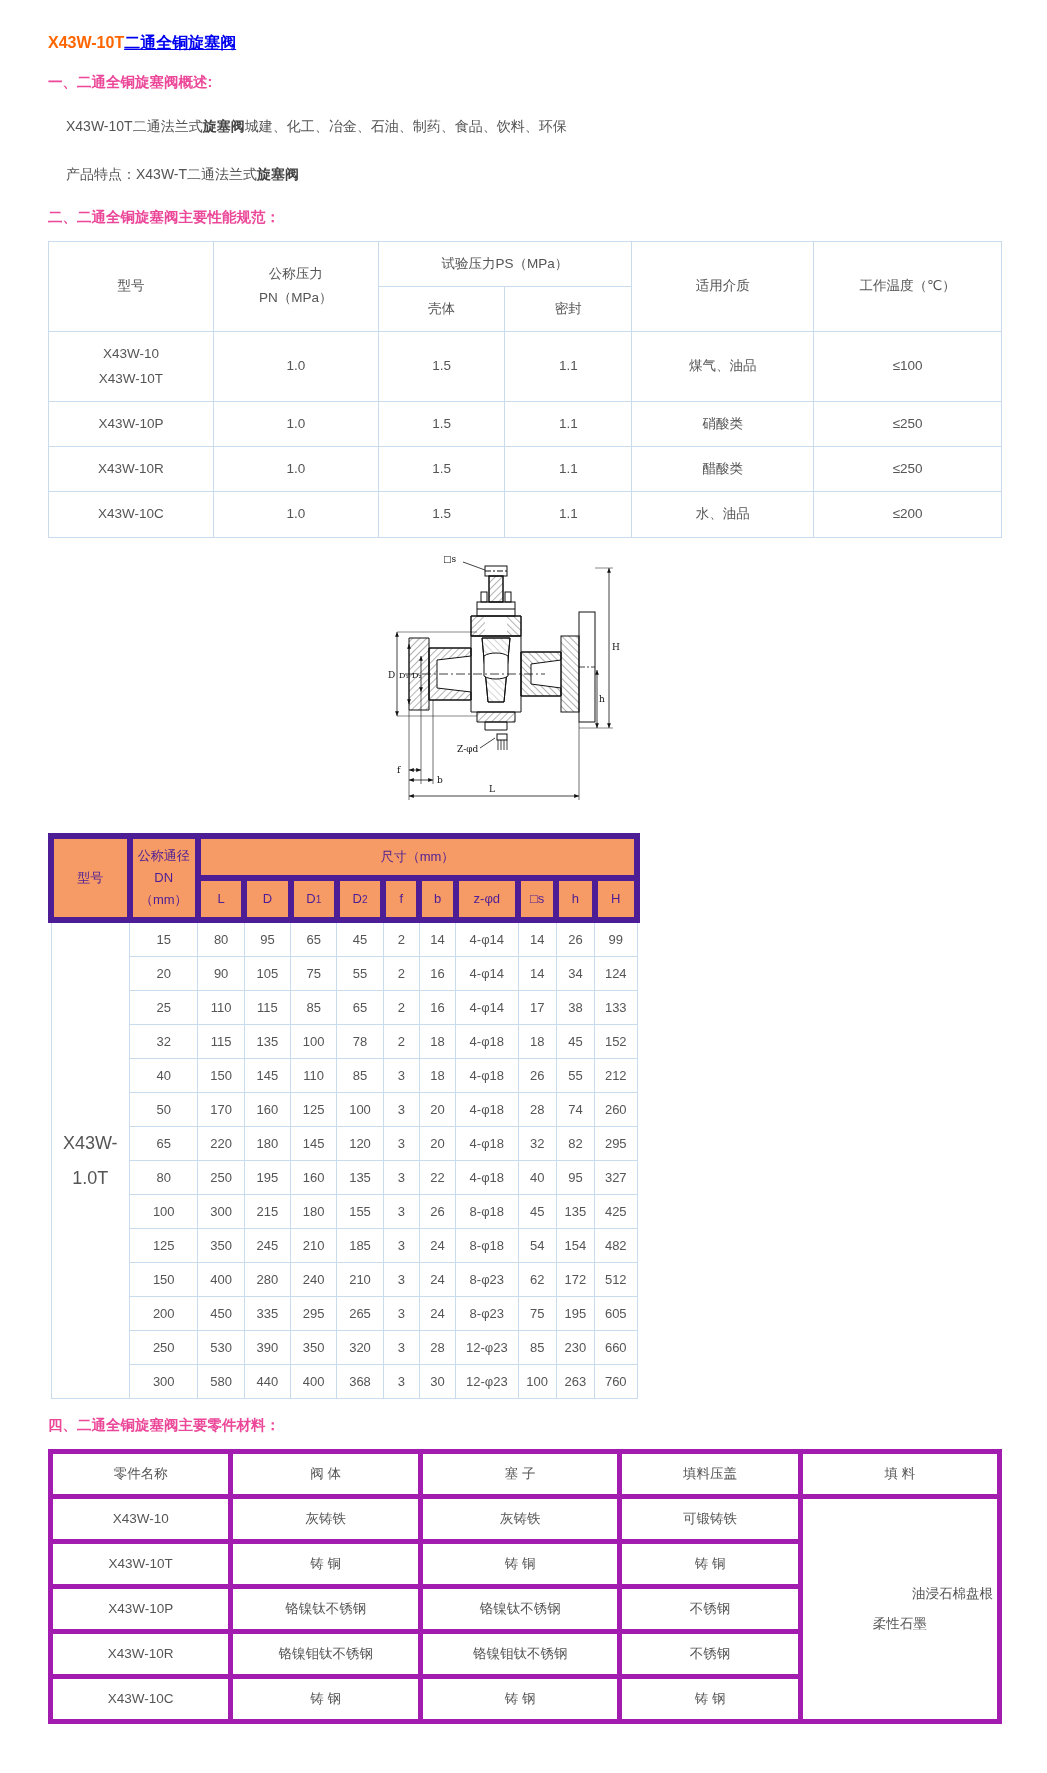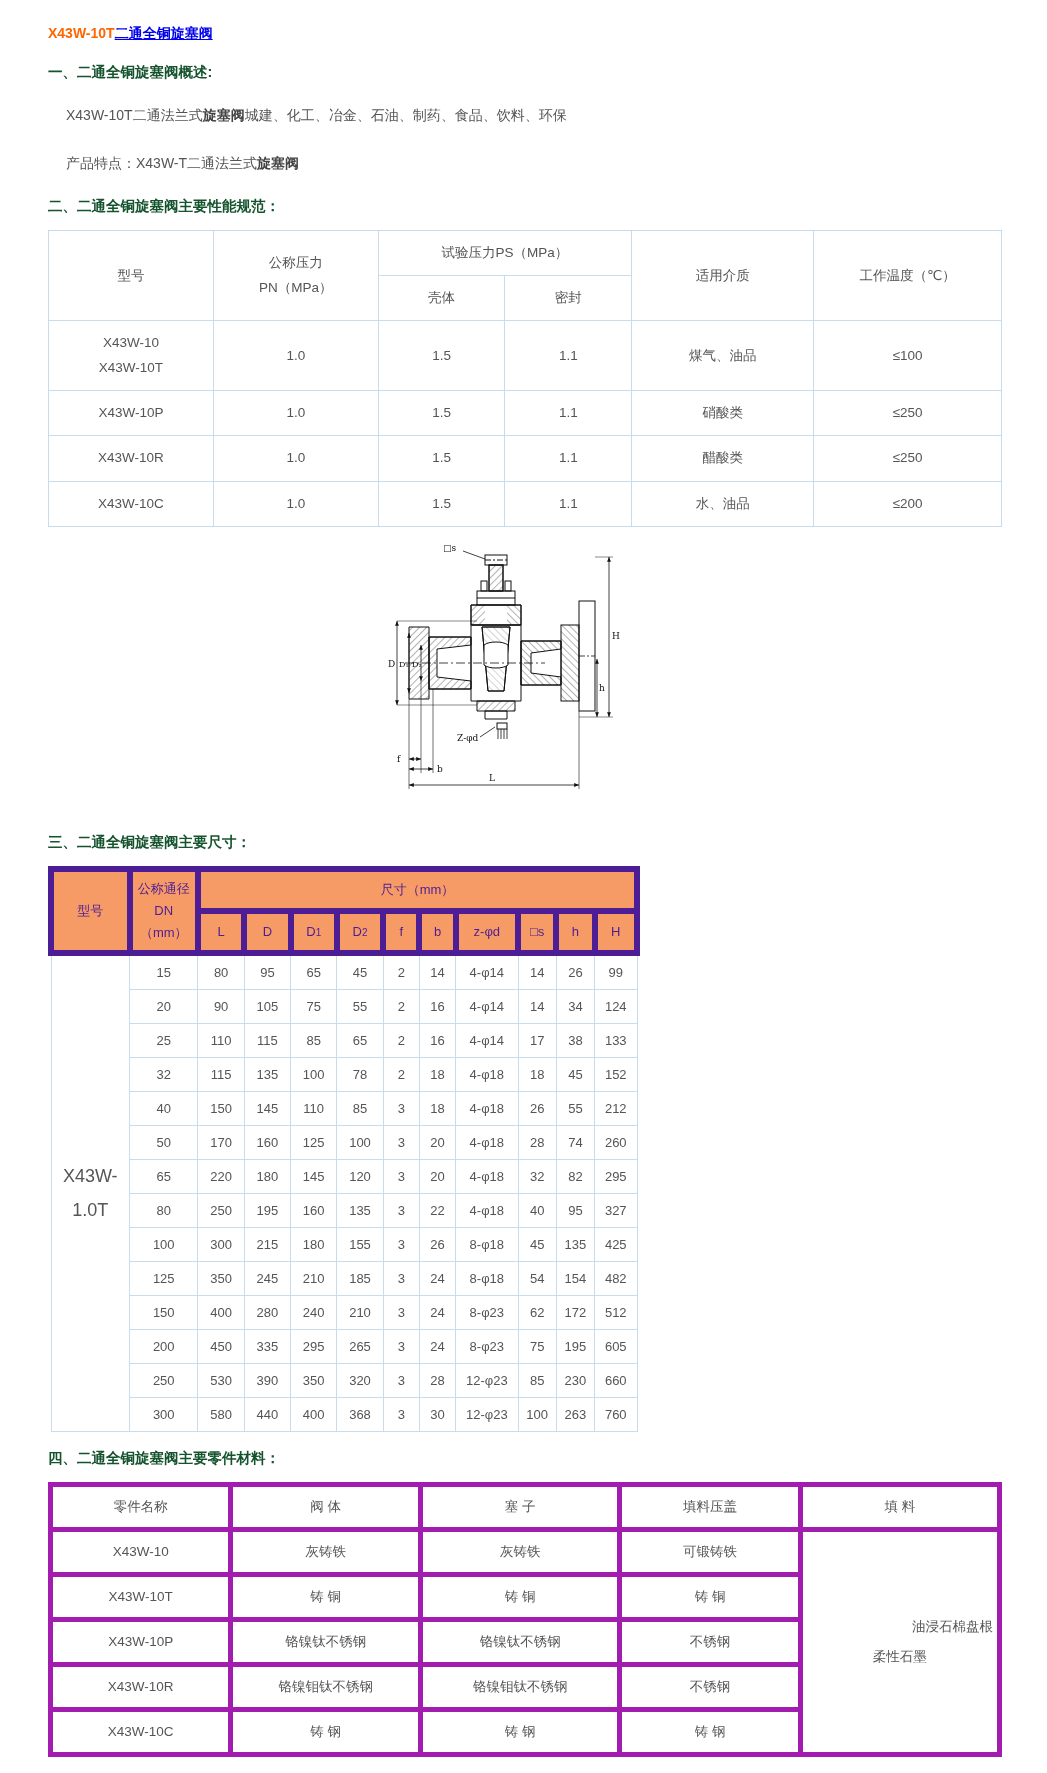--- a/index.html
+++ b/index.html
@@ -9,29 +9,29 @@
     font-family:"Liberation Sans","DejaVu Sans",sans-serif;
     color:#444;
     -webkit-font-smoothing:antialiased;
   }
   .page{width:1047px;min-height:1773px;position:relative;padding:0;box-sizing:border-box;}
   .content{padding:16px 45px 0 48px;}
 
   .doc-title{
     color:#ff6600;
     font-weight:bold;
-    font-size:14px;
-    margin:8px 0 18px 0;
+    font-size:16px;
+    margin:16px 0 18px 0;
     letter-spacing:0;
     line-height:1.4;
   }
   .doc-title .lnk{text-decoration:underline;}
 
   .sec-head{
-    color:#14532d;
+    color:#ec4899;
     font-weight:bold;
     font-size:14.5px;
     margin:16px 0 12px 0;
     line-height:1.5;
   }
   .para{
     font-size:14px;
     color:#555;
     line-height:2.1;
     margin:18px;
@@ -307,21 +307,20 @@
           <line x1="48" y1="148" x2="48" y2="232" stroke-width="0.6"></line>
           <line x1="194" y1="170" x2="194" y2="248" stroke-width="0.6"></line>
           <line x1="12" y1="80" x2="92" y2="80" stroke-width="0.5"></line>
           <line x1="12" y1="164" x2="92" y2="164" stroke-width="0.5"></line>
           <line x1="210" y1="16" x2="228" y2="16" stroke-width="0.5"></line>
           <line x1="194" y1="176" x2="228" y2="176" stroke-width="0.5"></line>
         </g>
       </svg>
     </div>
 
-    <div class="sec-head">三、二通全铜旋塞阀主要尺寸：</div>
 
     <div class="tbl-wrap">
       <table class="dims">
         <colgroup>
           <col style="width:78px">
             <col style="width:68px">
             <col style="width:46px">
             <col style="width:46px">
           <col style="width:46px">
             <col style="width:46px">

